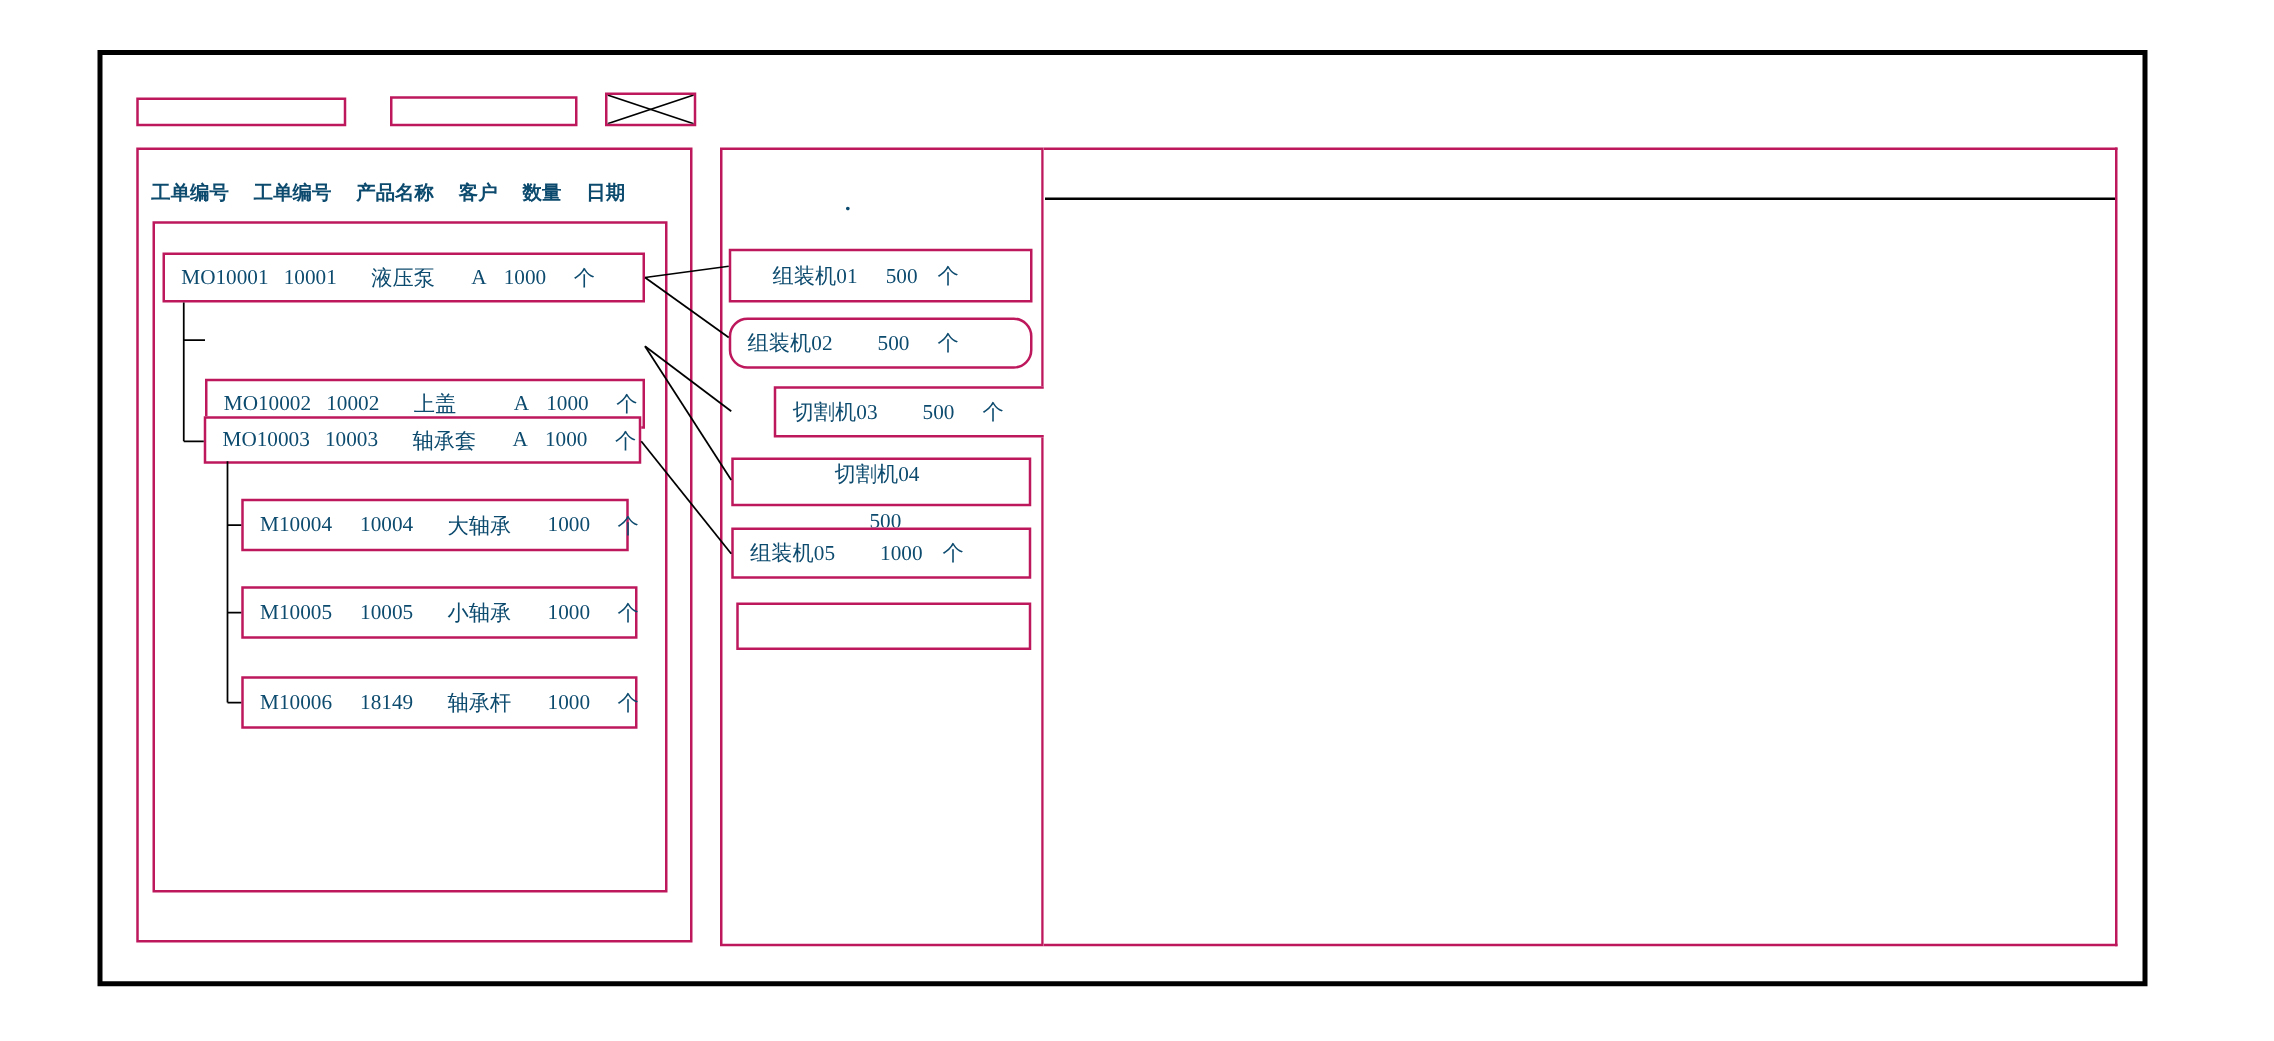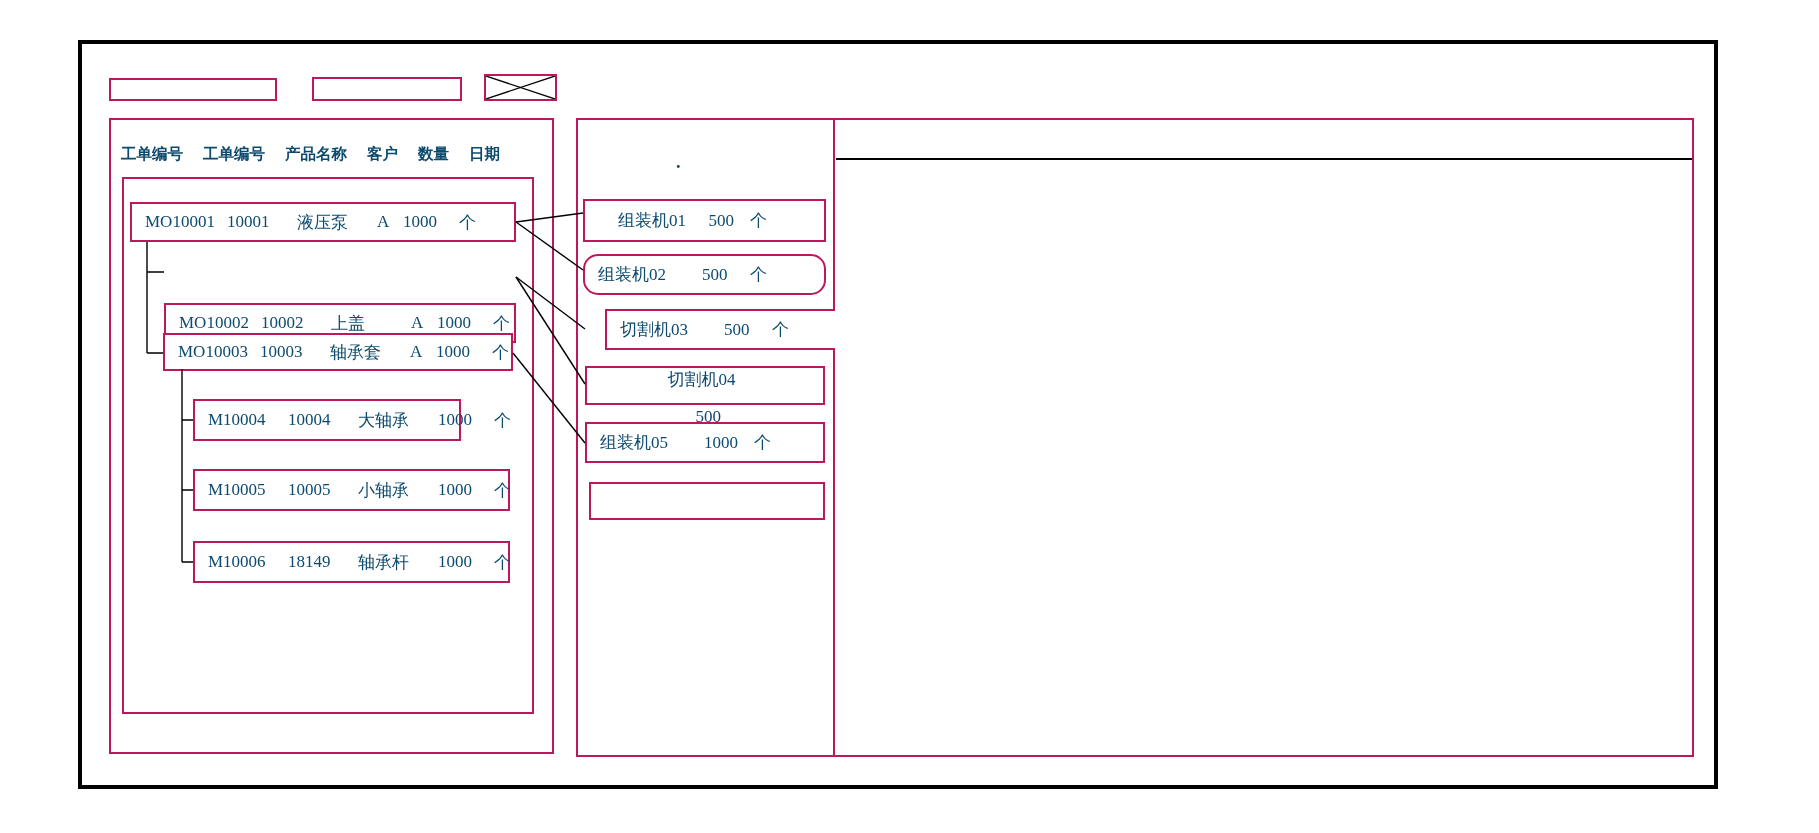--- a/index.html
+++ b/index.html
@@ -18,36 +18,36 @@
   
   .left-panel{left:109px;top:118px;width:445px;height:636px;}
   .colheads{position:absolute;left:121px;top:144px;display:flex;gap:20px;
             font-size:15.5px;font-weight:bold;white-space:nowrap;}
   .tree-container{left:122px;top:177px;width:412px;height:537px;}
   .orderbox{display:flex;align-items:center;padding-left:13px;gap:12px;
             font-size:17px;white-space:nowrap;}
   .ob1{left:130px;top:202px;width:386px;height:40px;}
   .ob2{left:164px;top:275px;width:352px;height:40px;margin-top:28px;}
   .ob3{left:163px;top:333px;width:350px;height:38px;}
-  .ob4{left:193px;top:399px;width:268px;height:42px;}
+  .ob4{left:193px;top:399px;width:310px;height:42px;}
   .ob5{left:193px;top:469px;width:317px;height:42px;}
   .ob6{left:193px;top:541px;width:317px;height:42px;}
   .ford{min-width:68px;display:inline-block;}
   .fcode{min-width:58px;display:inline-block;}
   .fname{min-width:68px;display:inline-block;}
   .fcust{min-width:14px;display:inline-block;}
   .fqty{min-width:44px;display:inline-block;}
   
   .mid-panel{left:576px;top:118px;width:259px;height:639px;}
   .panel-dot{position:absolute;left:676px;top:152px;font-size:18px;font-weight:bold;}
   .machinebox{display:flex;align-items:center;padding-left:13px;gap:16px;
               font-size:17px;white-space:nowrap;}
   .m1{left:583px;top:199px;width:243px;height:43px;text-align:right;}
   .m2{left:583px;top:254px;width:243px;height:41px;border-radius:15px;}
-  .m3{left:605px;top:309px;width:241px;height:41px;}
+  .m3{left:619px;top:309px;width:241px;height:41px;}
   .m4{left:585px;top:366px;width:240px;height:39px;flex-direction:column;}
   .m5{left:585px;top:422px;width:240px;height:41px;}
   .m6{left:589px;top:482px;width:236px;height:38px;}
   .mname{min-width:88px;display:inline-block;}
   .mqty{min-width:32px;display:inline-block;}
   
   .right-panel{left:835px;top:118px;width:859px;height:639px;border-left:none;}
   .header-line{position:absolute;left:836px;top:158px;width:856px;height:0;
                border-top:2px solid #000;}
   

